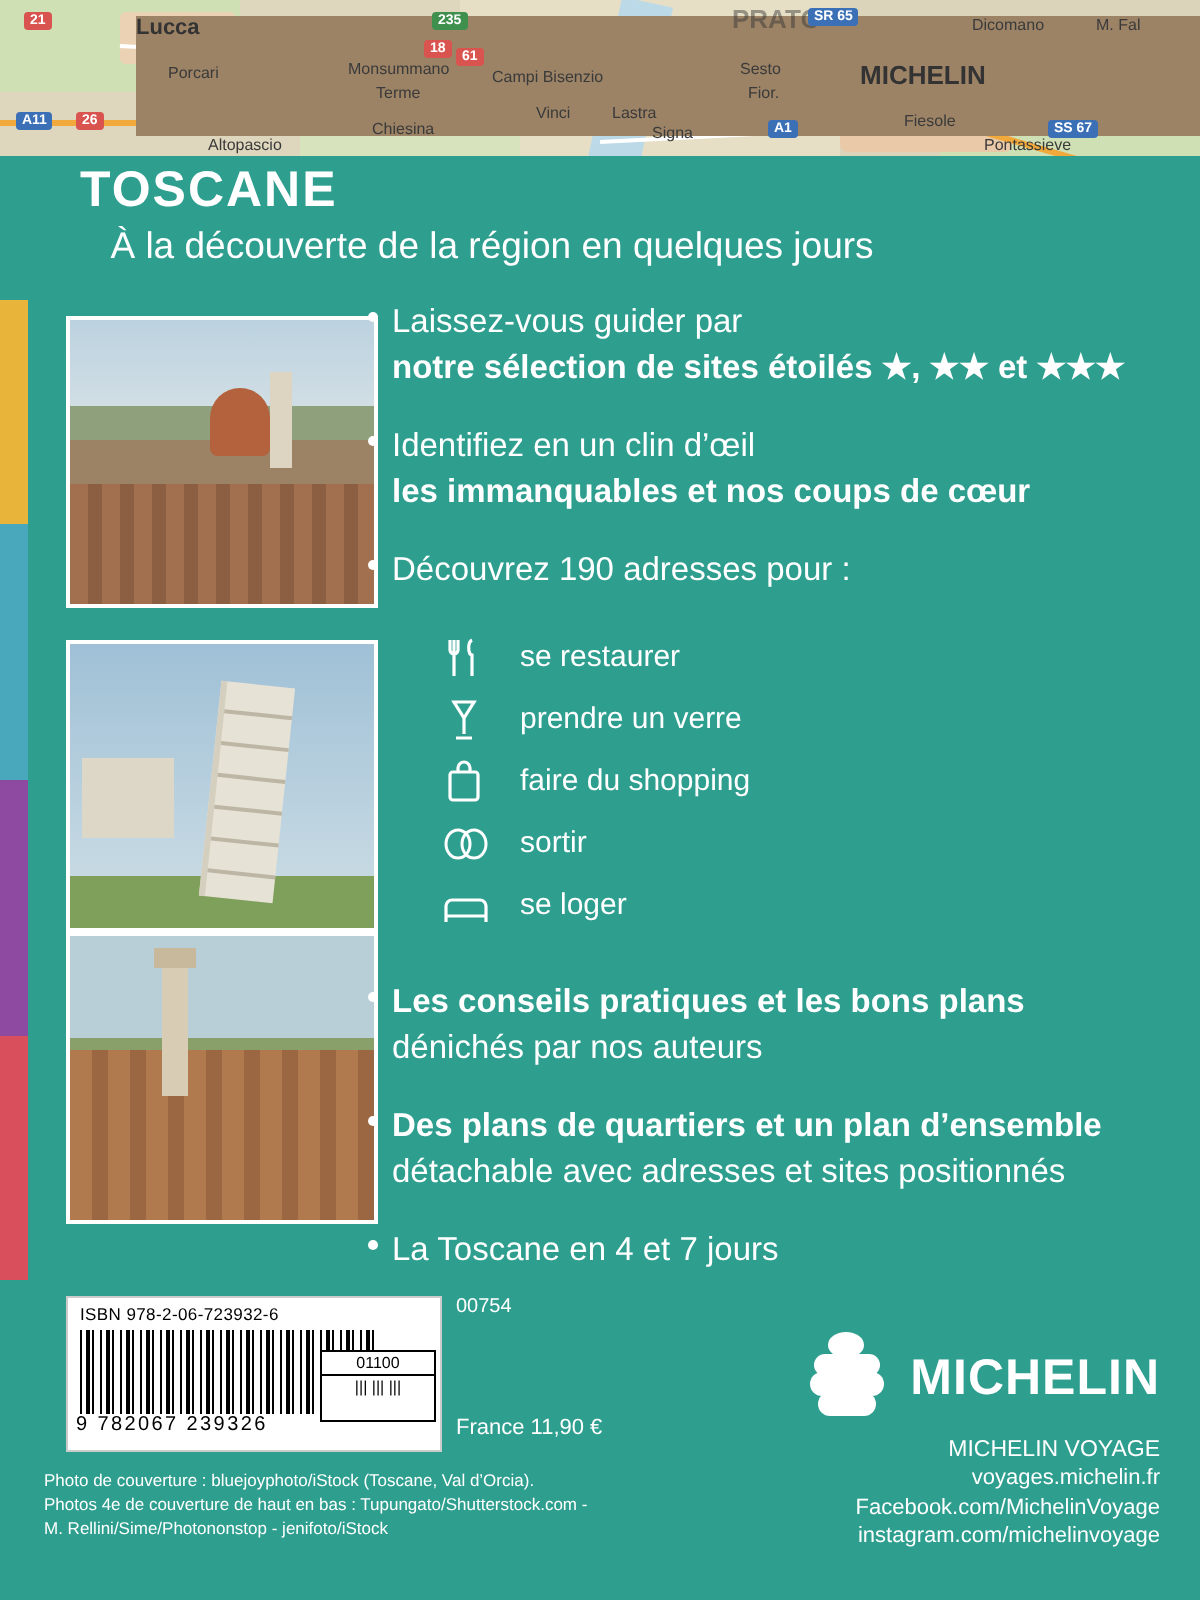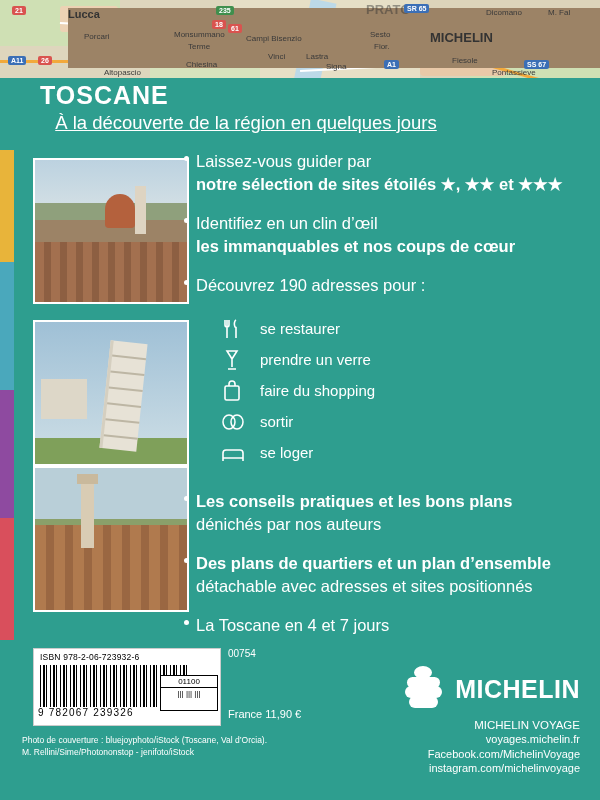--- a/index.html
+++ b/index.html
@@ -53,21 +53,21 @@
     position:absolute;left:0;top:78px;width:600px;height:34px;
     background:#2e9e8f;
     display:flex;align-items:center;
   }
   .banner .title{
     color:#ffffff;font-size:25px;font-weight:bold;letter-spacing:1px;
     margin-left:40px;
   }
   .subtitle{
     position:absolute;left:0;top:112px;width:492px;
-    text-align:center;color:#ffffff;font-size:18.5px;text-decoration:underline;
+    text-align:center;color:#ffffff;font-size:18.5px;
   }
 
   
   .bars{position:absolute;left:0;top:150px;width:14px;height:500px;}
   .bars div{width:14px;}
   .bar1{height:112px;background:#e8b43a;}
   .bar2{height:128px;background:#4aa8bc;}
   .bar3{height:128px;background:#8e4aa0;}
   .bar4{height:132px;background:#d94f5c;}
 
@@ -348,20 +348,21 @@
     <div class="sidebox">
       <div class="top">01100</div>
       <div class="bot">||| ||| |||</div>
     </div>
   </div>
 
   <div class="code00754">00754</div>
   <div class="price">France 11,90 €</div>
   <div class="credits">
       <div>Photo de couverture : bluejoyphoto/iStock (Toscane, Val d’Orcia).</div>
+      <div>Photos 4e de couverture de haut en bas : Tupungato/Shutterstock.com -</div>
       <div>M. Rellini/Sime/Photononstop - jenifoto/iStock</div>
     </div>
 
   <div class="michelin">
     <div class="mich-row">
       <div class="bib">
         <div class="head"></div>
           <div class="b1"></div>
           <div class="b2"></div>
           <div class="b3"></div>

